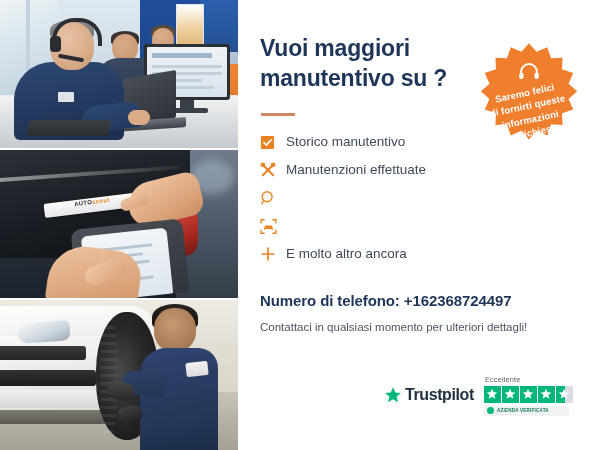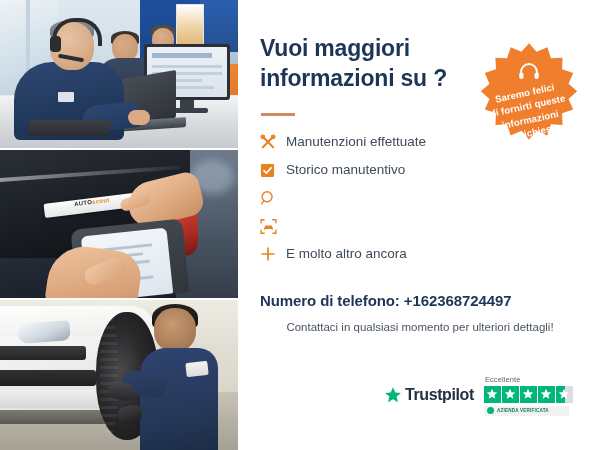--- a/index.html
+++ b/index.html
@@ -480,21 +480,20 @@
     letter-spacing: -0.1px;
   }
   .sub {
     position: absolute;
     left: 22px;
     top: 318px;
     width: 320px;
     font-size: 11.5px;
     line-height: 1.62;
     color: #4a5563;
-    text-align: center;
   }
 
   
   .trust {
     position: absolute;
     left: 146px;
     top: 370px;
     width: 200px;
     height: 50px;
     display: flex;
@@ -659,21 +658,21 @@
         <div class="p3-glove"></div>
         <div class="p3-glove2"></div>
       </div>
     </div>
   </div>
 
   <div class="content">
 
     <div class="headline">
       <div>Vuoi maggiori</div>
-      <div>informazioni su ?</div>
+      <div>manutentivo su ?</div>
     </div>
 
     <div class="rule"></div>
 
     <div class="badge">
       <div class="badge-shape">
         <svg viewBox="0 0 200 200" xmlns="http://www.w3.org/2000/svg">
           <path fill="#ef7e2d" d="M100 2
             l12.8 14.6 18.2-7.9 6.3 18.9 19.6-0.9 -0.9 19.6 18.9 6.3 -7.9 18.2 14.6 12.8
             -14.6 12.8 7.9 18.2 -18.9 6.3 0.9 19.6 -19.6-0.9 -6.3 18.9 -18.2-7.9 -12.8 14.6
@@ -690,43 +689,43 @@
       </div>
       <div class="badge-text">
         <div>Saremo felici</div>
         <div>di fornirti queste</div>
         <div>informazioni</div>
         <div>su richiesta</div>
       </div>
     </div>
 
     <div class="features">
+
+      <div class="feature">
+        <span class="feature-icon">
+          <svg width="15" height="15" viewBox="0 0 16 16" xmlns="http://www.w3.org/2000/svg">
+            <rect x="1" y="1" width="14" height="14" rx="1.5" fill="#e8821f"></rect>
+            <path d="M4.2 8.2 L6.8 10.8 L11.8 5.2" fill="none" stroke="#ffffff" stroke-width="1.7" stroke-linecap="round" stroke-linejoin="round"></path>
+          </svg>
+        </span>
+        <span class="feature-label">Storico manutentivo</span>
+      </div>
 
       <div class="feature">
         <span class="feature-icon">
           <svg width="16" height="16" viewBox="0 0 18 18" xmlns="http://www.w3.org/2000/svg">
             <g stroke="#e8821f" stroke-width="2.3" stroke-linecap="round">
               <line x1="3.2" y1="3.2" x2="14.8" y2="14.8"></line>
               <line x1="14.8" y1="3.2" x2="3.2" y2="14.8"></line>
             </g>
             <circle cx="3.2" cy="3.2" r="1.9" fill="none" stroke="#e8821f" stroke-width="1.6"></circle>
             <circle cx="14.8" cy="3.2" r="1.9" fill="none" stroke="#e8821f" stroke-width="1.6"></circle>
           </svg>
         </span>
         <span class="feature-label">Manutenzioni effettuate</span>
-      </div>
-
-      <div class="feature">
-        <span class="feature-icon">
-          <svg width="15" height="15" viewBox="0 0 16 16" xmlns="http://www.w3.org/2000/svg">
-            <rect x="1" y="1" width="14" height="14" rx="1.5" fill="#e8821f"></rect>
-            <path d="M4.2 8.2 L6.8 10.8 L11.8 5.2" fill="none" stroke="#ffffff" stroke-width="1.7" stroke-linecap="round" stroke-linejoin="round"></path>
-          </svg>
-        </span>
-        <span class="feature-label">Storico manutentivo</span>
       </div>
 
       <div class="feature">
         <span class="feature-icon">
           <svg width="16" height="16" viewBox="0 0 18 18" xmlns="http://www.w3.org/2000/svg">
             <circle cx="8" cy="7.6" r="5.6" fill="none" stroke="#e8821f" stroke-width="1.5"></circle>
             <line x1="4.2" y1="12.2" x2="2" y2="15.6" stroke="#e8821f" stroke-width="1.5" stroke-linecap="round"></line>
           </svg>
         </span>
       </div>

